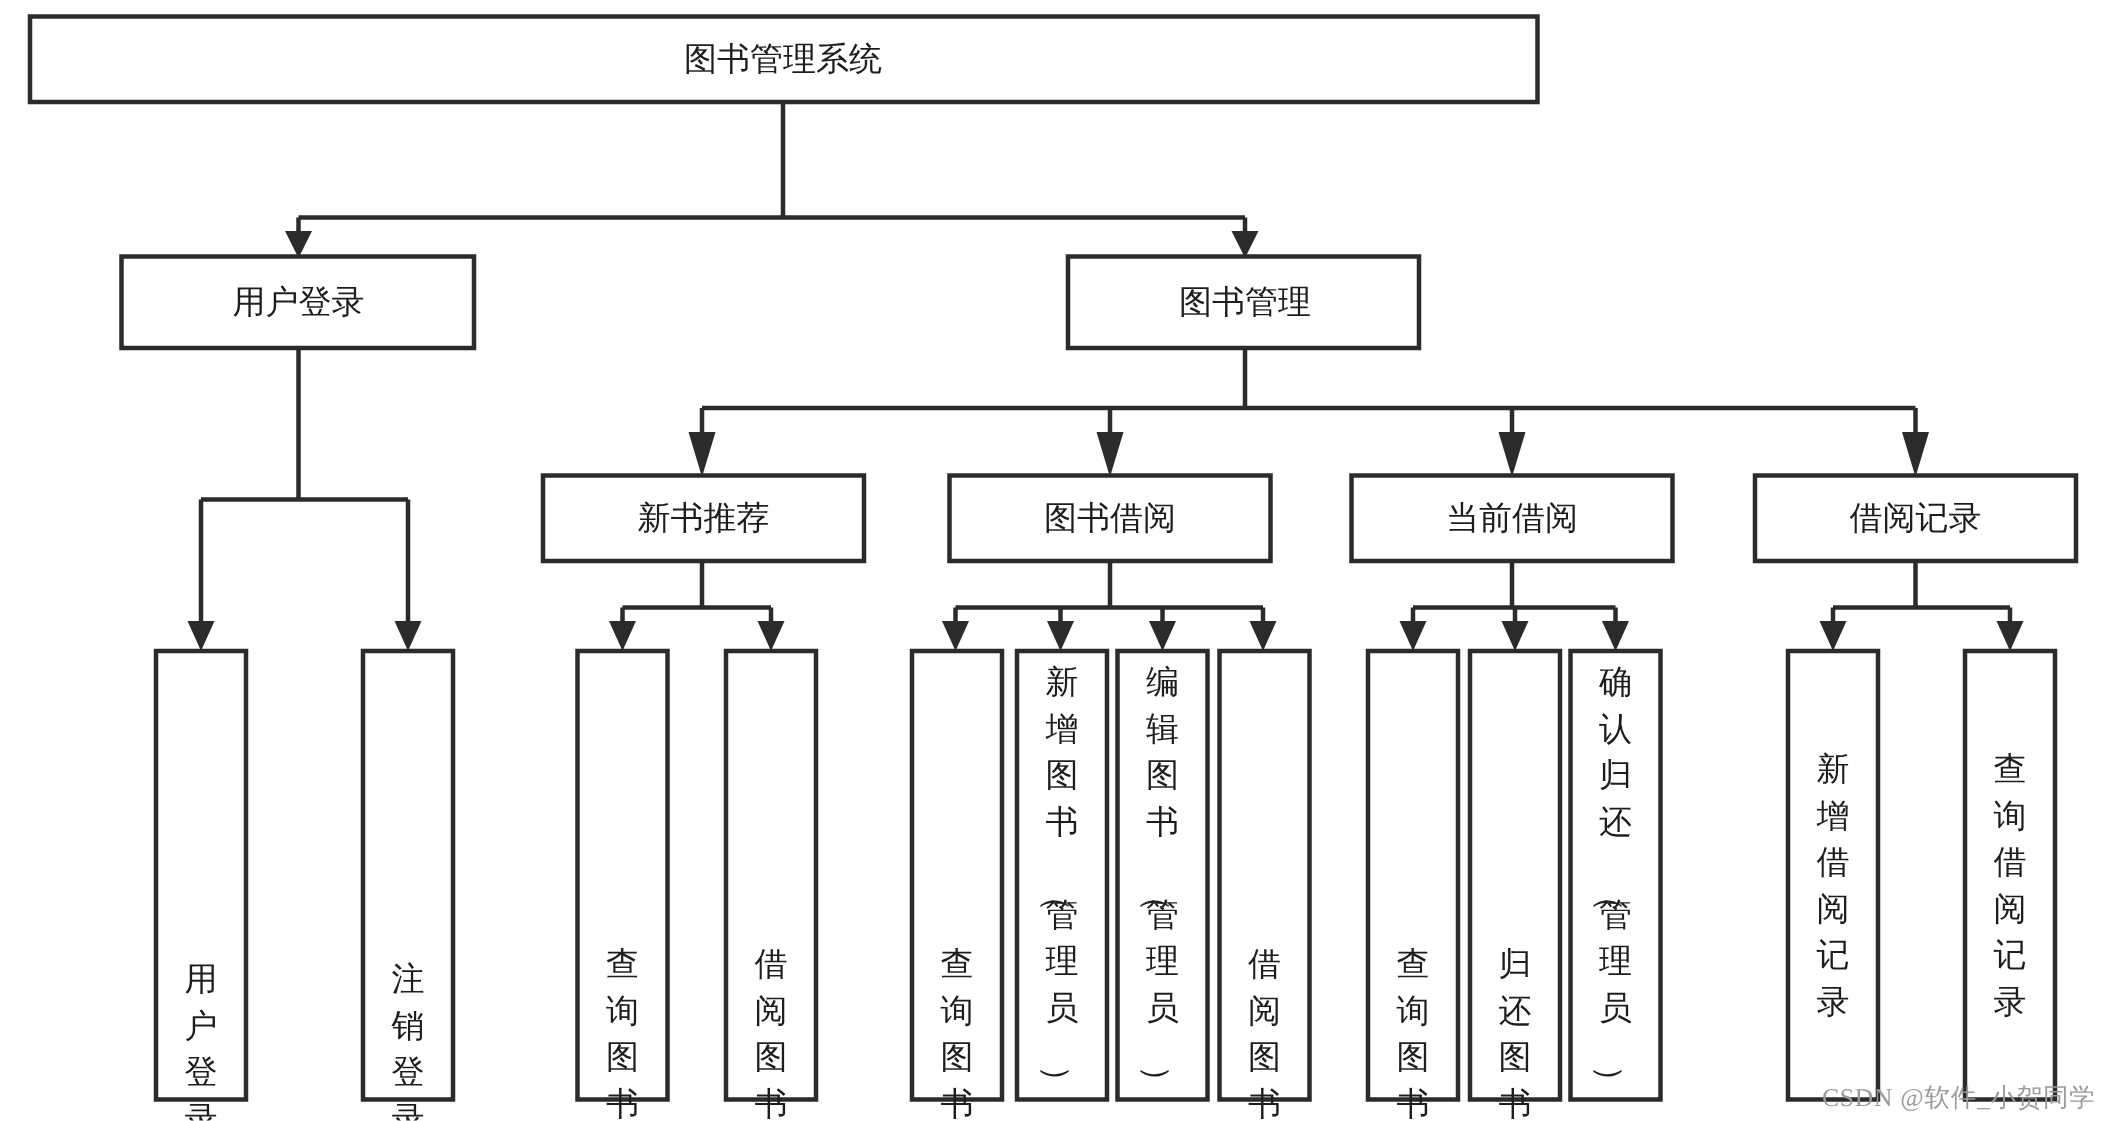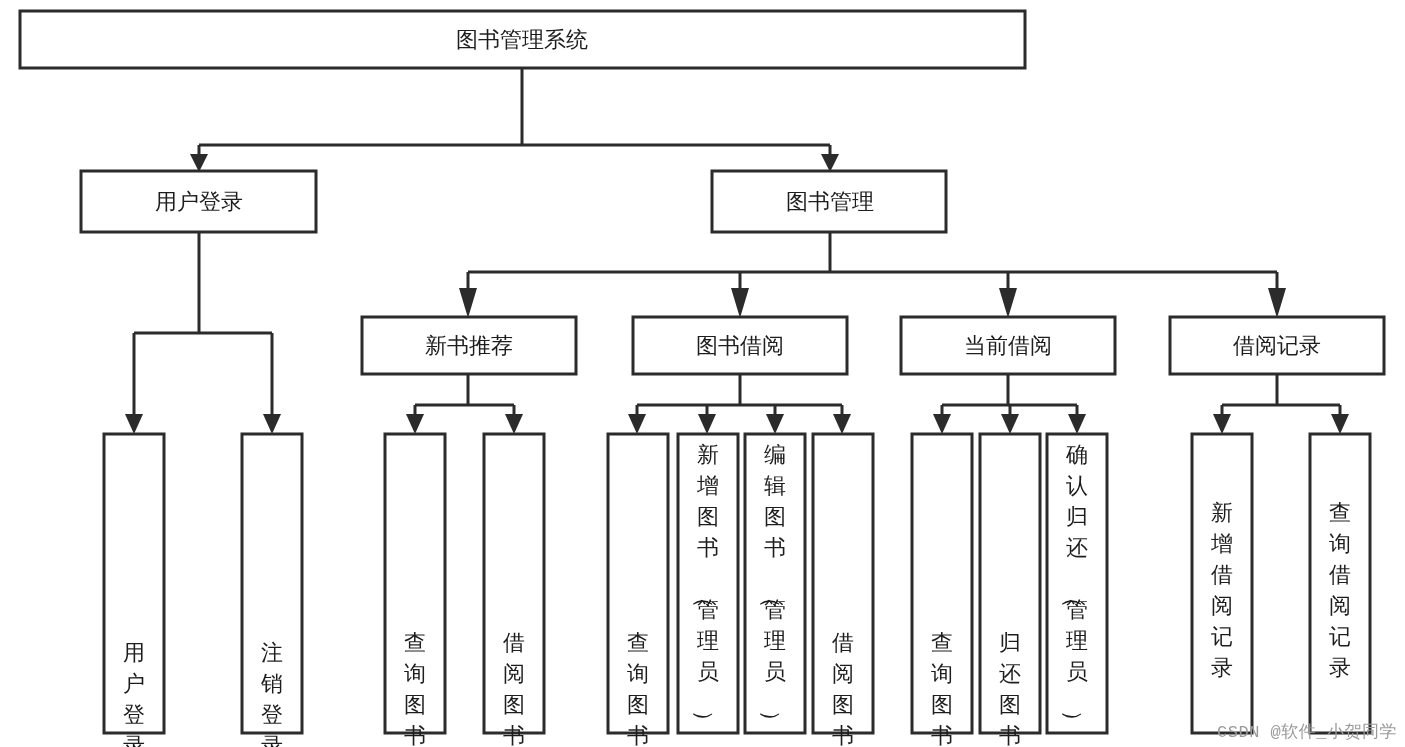--- a/index.html
+++ b/index.html
@@ -50,21 +50,21 @@
   .node-label-v {
     font-family: "Liberation Sans", "DejaVu Sans", sans-serif;
     font-size: 22px;
     fill: #1d1d1d;
     text-anchor: middle;
   }
   .watermark {
     position: absolute;
     right: 8px;
     bottom: 4px;
-    font-family: Liberation Mono, monospace;
+    font-family: Liberation Serif, serif;
     font-size: 17px;
     color: #9a9a9a;
     letter-spacing: 0.5px;
     white-space: nowrap;
     pointer-events: none;
   }
 </style>
 </head>
 <body>
 

